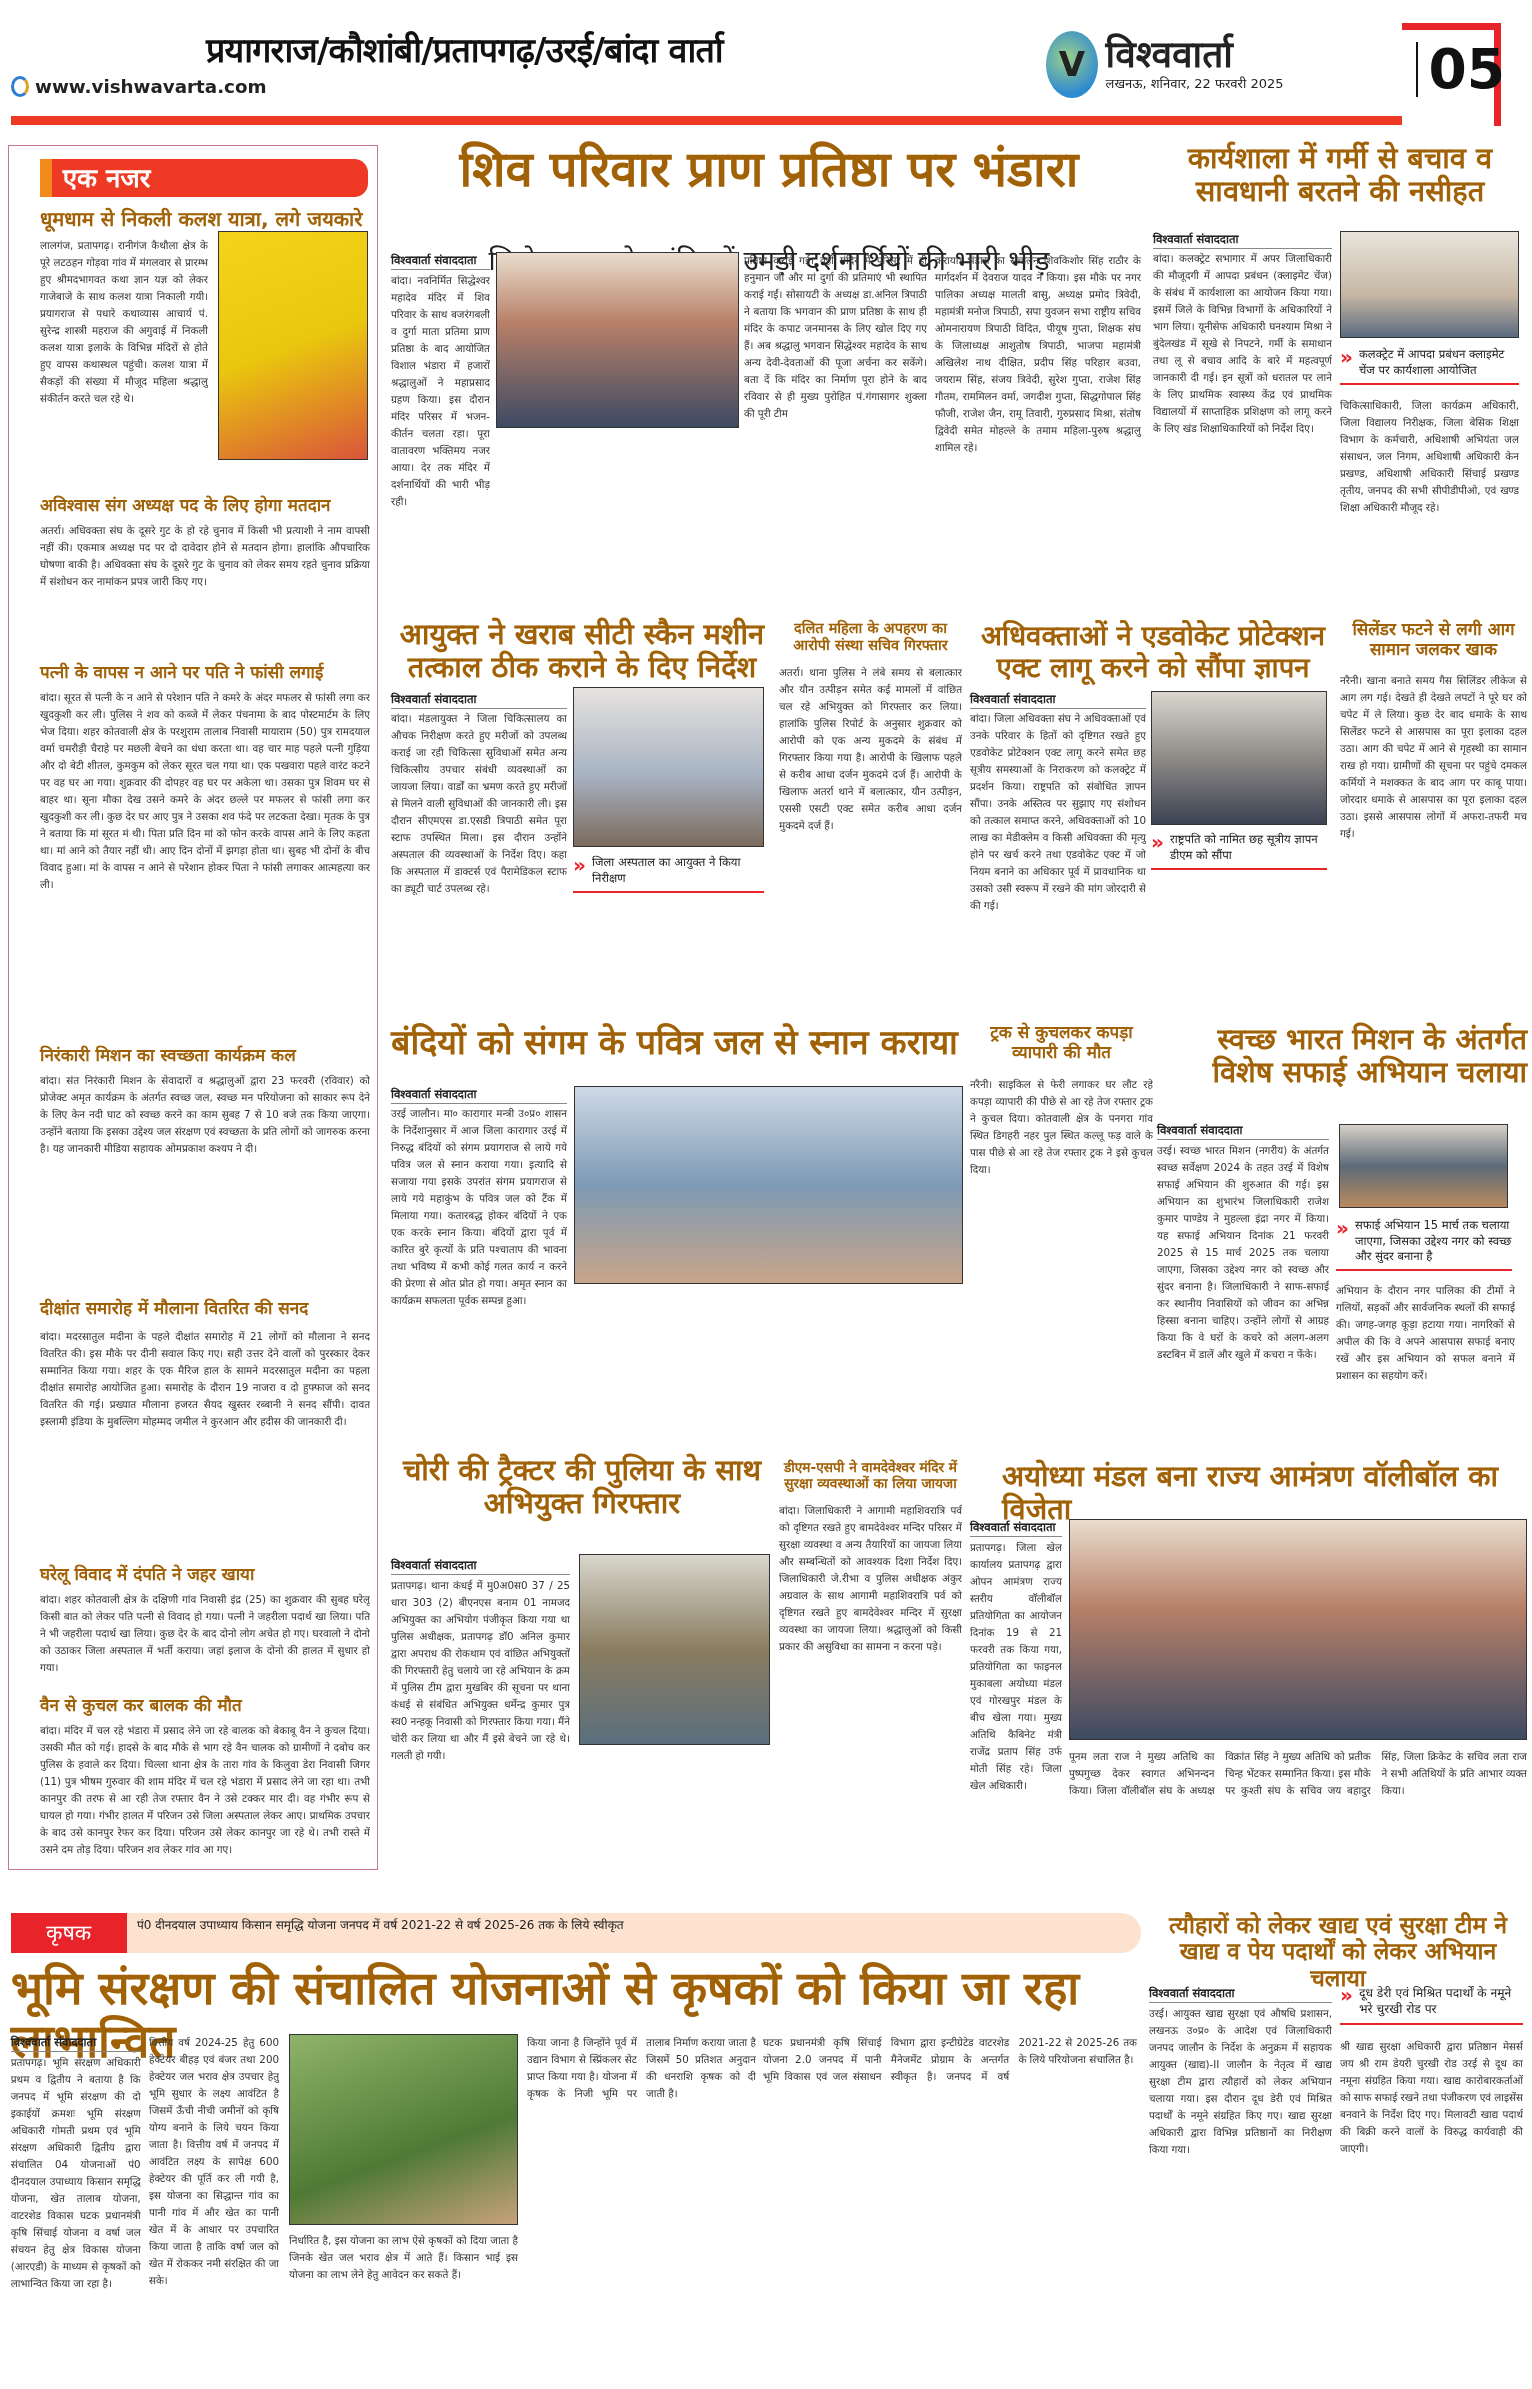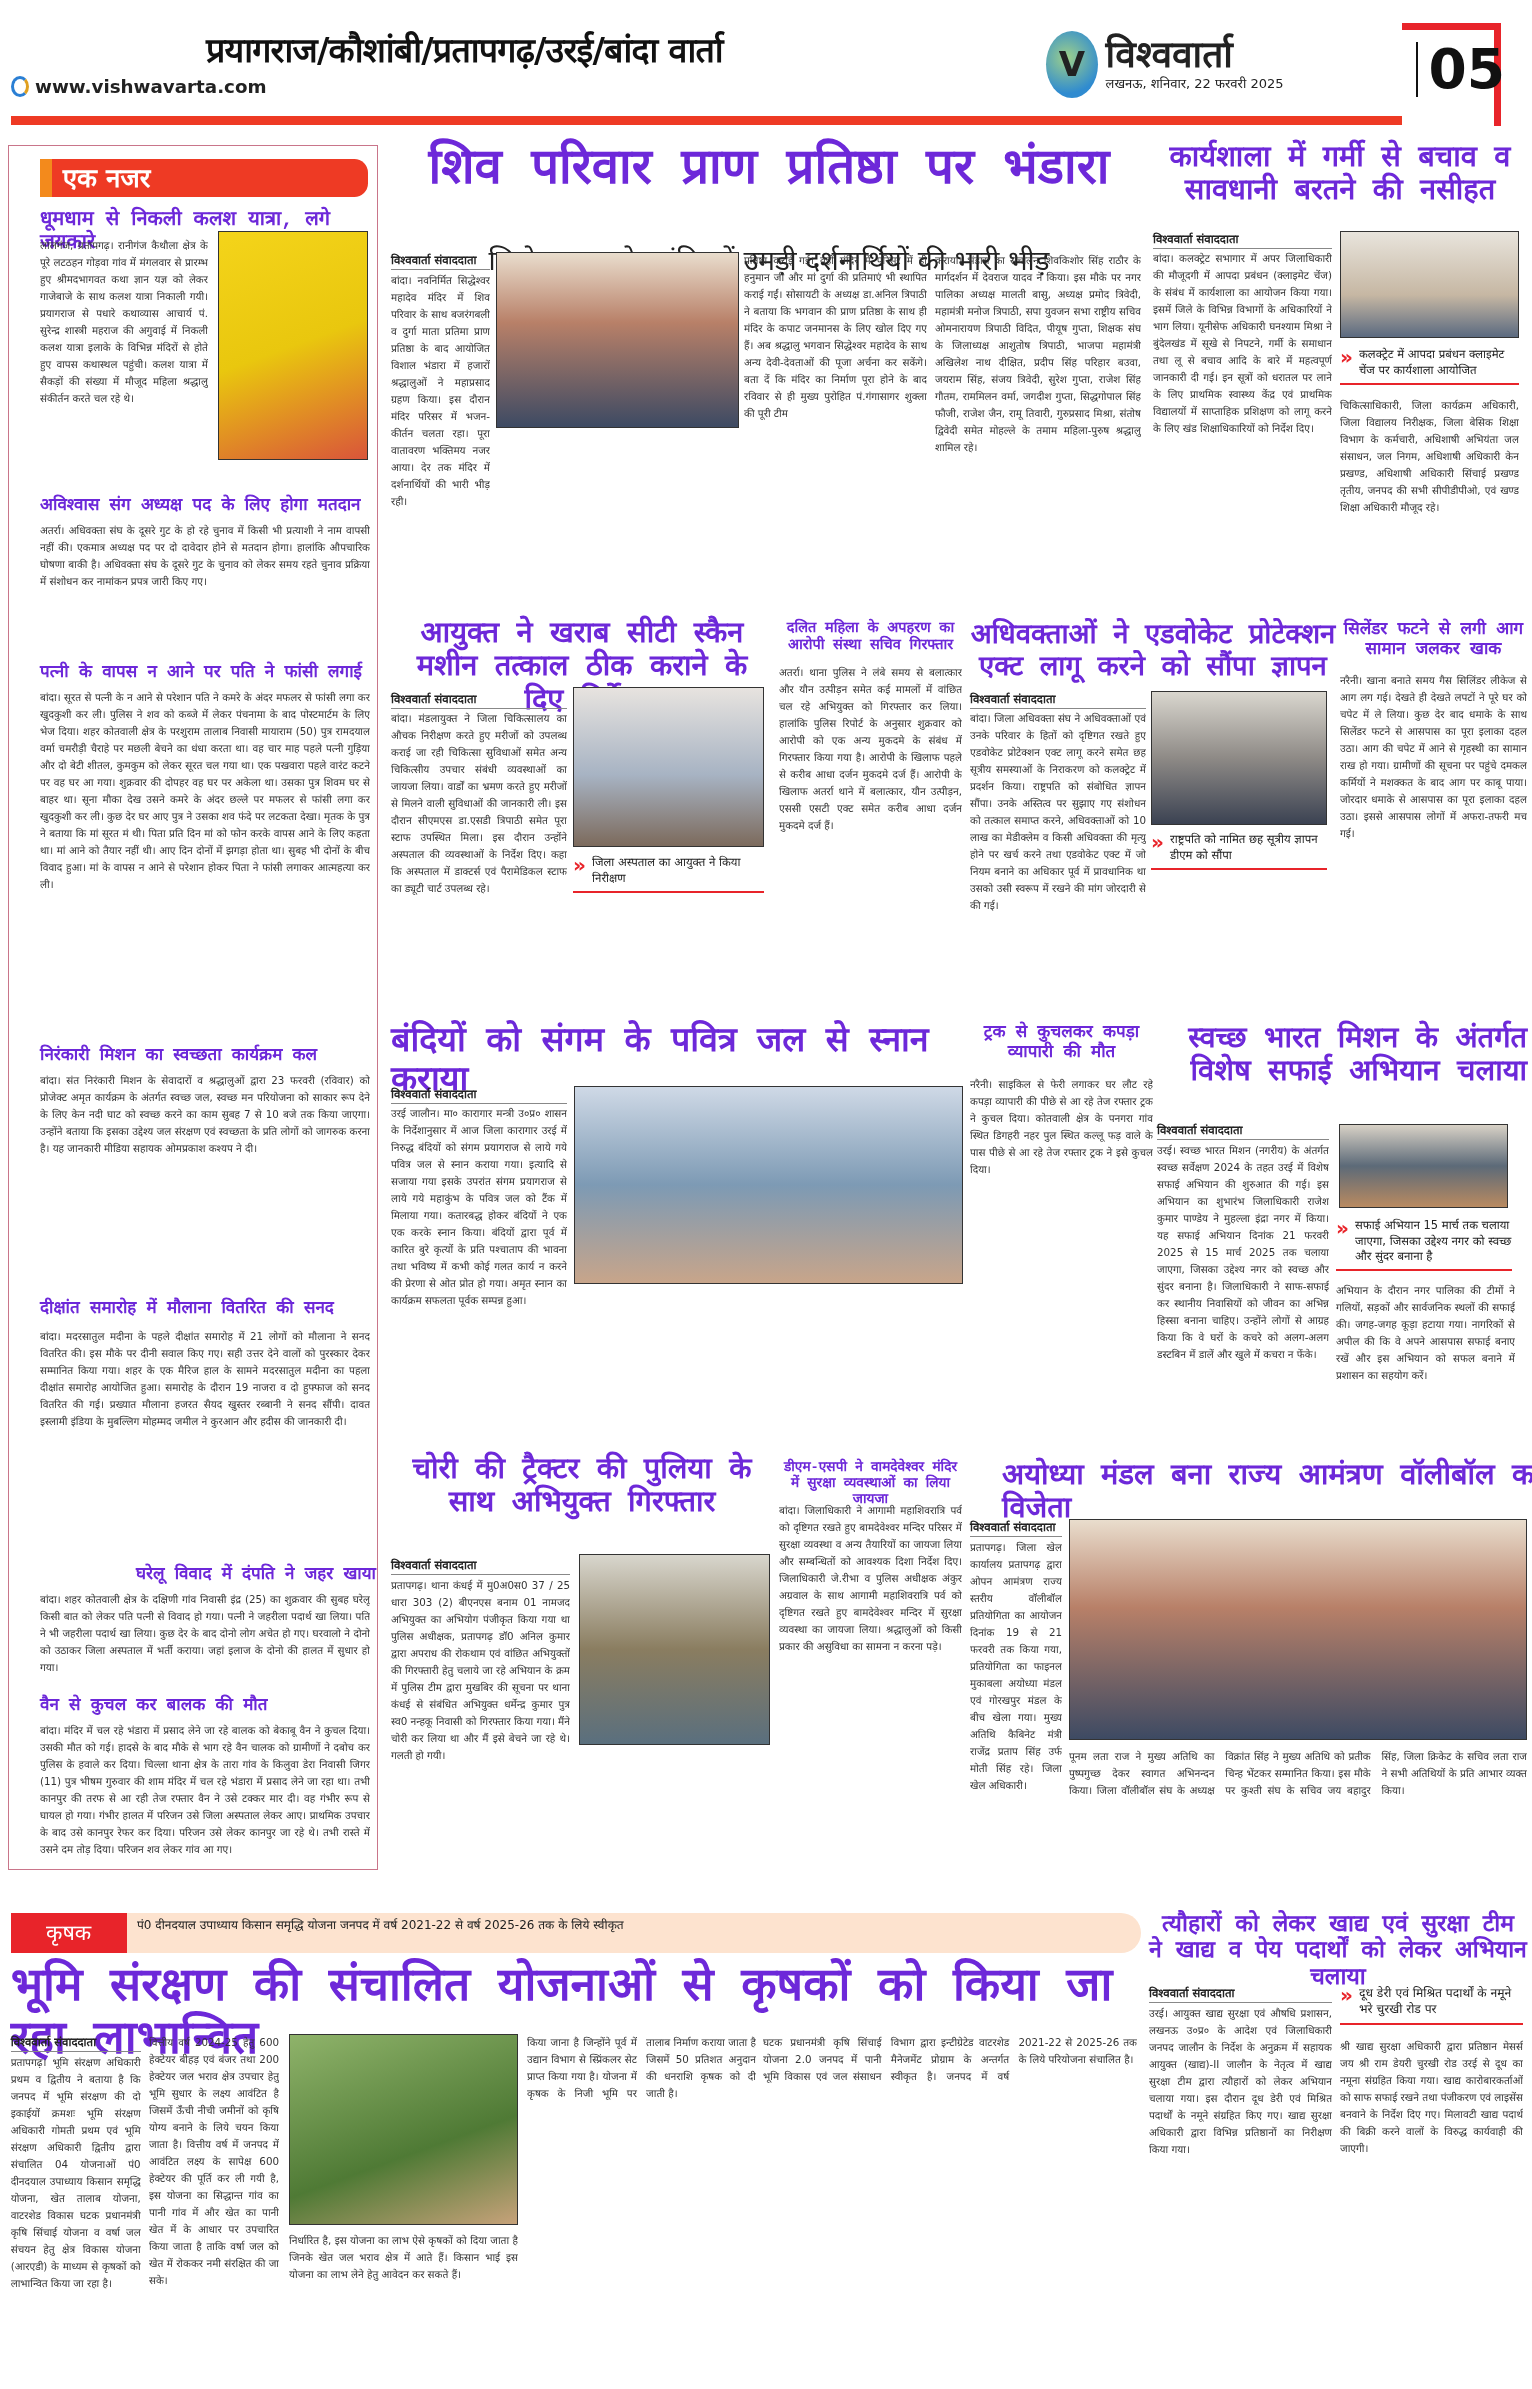--- a/index.html
+++ b/index.html
@@ -10,21 +10,21 @@
   .ie-icon { width: 18.3px; height: 21.4px; border-radius: 50%; border: 3.8px solid #2a7fd4; border-right-color: #e0a020; }
   .logo { left: 1046px; top: 30.5px; display: flex; align-items: center; gap: 7.6px; }
   .logo-globe { width: 52px; height: 67px; border-radius: 50%; background: radial-gradient(circle at 40% 40%, #9ed08a, #2f8bd0 70%); display: flex; align-items: center; justify-content: center; font-size: 34px; font-weight: bold; color: #222; }
   .logo-name { font-size: 37px; font-weight: bold; color: #222; line-height: 1; }
   .logo-date { font-size: 13px; color: #222; margin-top: 1px; }
   .page-no { left: 1402px; top: 23px; width: 99px; height: 103px; border-top: 7.6px solid #e8242a; border-right: 7.6px solid #e8242a; }
   .page-no span { position: absolute; left: 13.7px; top: 12.2px; font-size: 55px; font-weight: bold; color: #111; border-left: 2.3px solid #111; padding-left: 10.7px; line-height: 1; }
   .redbar { left: 10.7px; top: 116px; width: 1391px; height: 9.2px; background: #ee3a24; }
   .left-box { left: 7.6px; top: 145px; width: 370px; height: 1725px; border: 1.5px solid #c9758a; border-top: 0.8px solid #c9758a; }
   .ek-najar { left: 40px; top: 159px; width: 328px; height: 38px; background: #ee3a24; border-radius: 0 13.7px 13.7px 0; border-left: 12.2px solid #f38a1c; color: #fff; font-size: 26px; font-weight: bold; padding-left: 10.7px; line-height: 38px; }
-  .hl { font-weight: bold; color: #6d28d9; line-height: 1.15; font-family: Liberation Mono, monospace; }
+  .hl { font-weight: bold; color: #a16207; line-height: 1.15; }
   .body { font-size: 10.3px; line-height: 17px; color: #333; text-align: justify; overflow: hidden; }
   .byline { font-size: 11.5px; font-weight: bold; color: #222; border-bottom: 1.5px solid #888; padding-bottom: 2.3px; }
   .photo { background: linear-gradient(135deg, #b9a58e, #6e7f8f 55%, #d2c2a8); border: 0.8px solid #333; }
   .photo.yellow { background: linear-gradient(160deg, #f4d41a, #e9c70e 50%, #d9553a); }
   .photo.green { background: linear-gradient(160deg, #8fb36a, #4f7a35 60%, #c7a27a); }
   .photo.crowd { background: linear-gradient(180deg, #e9ddcd, #b88068 40%, #3d4a63); }
   .pull { font-size: 13.7px; color: #222; line-height: 1.35; border-bottom: 2.3px solid #e8242a; padding-bottom: 4.6px; display: flex; gap: 6.1px; }
   .pull .chev { color: #e8242a; font-weight: bold; font-size: 20px; line-height: 1; }
   .krishak-band { left: 10.7px; top: 1913px; width: 1130px; height: 40px; background: #fde3cf; border-radius: 0 20px 20px 0; }
   .krishak-tag { left: 10.7px; top: 1913px; width: 116px; height: 40px; background: #e8242a; color: #fff; font-size: 21.4px; text-align: center; line-height: 40px; }
@@ -65,21 +65,21 @@
 
 <div class="abs hl" style="left:40px;top:663px;width:336px;font-size:17px;">पत्नी के वापस न आने पर पति ने फांसी लगाई</div>
 <div class="abs body" style="left:40px;top:689px;width:330px;height:351px;">बांदा। सूरत से पत्नी के न आने से परेशान पति ने कमरे के अंदर मफलर से फांसी लगा कर खुदकुशी कर ली। पुलिस ने शव को कब्जे में लेकर पंचनामा के बाद पोस्टमार्टम के लिए भेज दिया। शहर कोतवाली क्षेत्र के परशुराम तालाब निवासी मायाराम (50) पुत्र रामदयाल वर्मा चमरौड़ी चैराहे पर मछली बेचने का धंधा करता था। वह चार माह पहले पत्नी गुड़िया और दो बेटी शीतल, कुमकुम को लेकर सूरत चल गया था। एक पखवारा पहले वारंट कटने पर वह घर आ गया। शुक्रवार की दोपहर वह घर पर अकेला था। उसका पुत्र शिवम घर से बाहर था। सूना मौका देख उसने कमरे के अंदर छल्ले पर मफलर से फांसी लगा कर खुदकुशी कर ली। कुछ देर घर आए पुत्र ने उसका शव फंदे पर लटकता देखा। मृतक के पुत्र ने बताया कि मां सूरत मं थी। पिता प्रति दिन मां को फोन करके वापस आने के लिए कहता था। मां आने को तैयार नहीं थी। आए दिन दोनों में झगड़ा होता था। सुबह भी दोनों के बीच विवाद हुआ। मां के वापस न आने से परेशान होकर पिता ने फांसी लगाकर आत्महत्या कर ली।</div>
 
 <div class="abs hl" style="left:40px;top:1046px;width:336px;font-size:17px;">निरंकारी मिशन का स्वच्छता कार्यक्रम कल</div>
 <div class="abs body" style="left:40px;top:1072px;width:330px;height:214px;">बांदा। संत निरंकारी मिशन के सेवादारों व श्रद्धालुओं द्वारा 23 फरवरी (रविवार) को प्रोजेक्ट अमृत कार्यक्रम के अंतर्गत स्वच्छ जल, स्वच्छ मन परियोजना को साकार रूप देने के लिए केन नदी घाट को स्वच्छ करने का काम सुबह 7 से 10 बजे तक किया जाएगा। उन्होंने बताया कि इसका उद्देश्य जल संरक्षण एवं स्वच्छता के प्रति लोगों को जागरुक करना है। यह जानकारी मीडिया सहायक ओमप्रकाश कश्यप ने दी।</div>
 
 <div class="abs hl" style="left:40px;top:1299px;width:336px;font-size:17px;">दीक्षांत समारोह में मौलाना वितरित की सनद</div>
 <div class="abs body" style="left:40px;top:1328px;width:330px;height:221px;">बांदा। मदरसातुल मदीना के पहले दीक्षांत समारोह में 21 लोगों को मौलाना ने सनद वितरित की। इस मौके पर दीनी सवाल किए गए। सही उत्तर देने वालों को पुरस्कार देकर सम्मानित किया गया। शहर के एक मैरिज हाल के सामने मदरसातुल मदीना का पहला दीक्षांत समारोह आयोजित हुआ। समारोह के दौरान 19 नाजरा व दो हुफ्फाज को सनद वितरित की गई। प्रख्यात मौलाना हजरत सैयद खुस्तर रब्बानी ने सनद सौंपी। दावत इस्लामी इंडिया के मुबल्लिग मोहम्मद जमील ने कुरआन और हदीस की जानकारी दी।</div>
 
-<div class="abs hl" style="left:40px;top:1565px;width:336px;font-size:17px;text-align:right;">घरेलू विवाद में दंपति ने जहर खाया</div>
+<div class="abs hl" style="left:40px;top:1565px;width:336px;font-size:17px;">घरेलू विवाद में दंपति ने जहर खाया</div>
 <div class="abs body" style="left:40px;top:1591px;width:330px;height:99px;">बांदा। शहर कोतवाली क्षेत्र के दक्षिणी गांव निवासी इंद्र (25) का शुक्रवार की सुबह घरेलू किसी बात को लेकर पति पत्नी से विवाद हो गया। पत्नी ने जहरीला पदार्थ खा लिया। पति ने भी जहरीला पदार्थ खा लिया। कुछ देर के बाद दोनो लोग अचेत हो गए। घरवालो ने दोनो को उठाकर जिला अस्पताल में भर्ती कराया। जहां इलाज के दोनो की हालत में सुधार हो गया।</div>
 
 <div class="abs hl" style="left:40px;top:1696px;width:336px;font-size:17px;">वैन से कुचल कर बालक की मौत</div>
 <div class="abs body" style="left:40px;top:1722px;width:330px;height:145px;">बांदा। मंदिर में चल रहे भंडारा में प्रसाद लेने जा रहे बालक को बेकाबू वैन ने कुचल दिया। उसकी मौत को गई। हादसे के बाद मौके से भाग रहे वैन चालक को ग्रामीणों ने दबोच कर पुलिस के हवाले कर दिया। चिल्ला थाना क्षेत्र के तारा गांव के किलुवा डेरा निवासी जिगर (11) पुत्र भीषम गुरुवार की शाम मंदिर में चल रहे भंडारा में प्रसाद लेने जा रहा था। तभी कानपुर की तरफ से आ रही तेज रफ्तार वैन ने उसे टक्कर मार दी। वह गंभीर रूप से घायल हो गया। गंभीर हालत में परिजन उसे जिला अस्पताल लेकर आए। प्राथमिक उपचार के बाद उसे कानपुर रेफर कर दिया। परिजन उसे लेकर कानपुर जा रहे थे। तभी रास्ते में उसने दम तोड़ दिया। परिजन शव लेकर गांव आ गए।</div>
 
 <div class="abs hl" style="left:391px;top:142px;width:756px;font-size:49px;text-align:center;">शिव परिवार प्राण प्रतिष्ठा पर भंडारा</div>
 <div class="abs" style="left:391px;top:205px;width:756px;font-size:27.5px;text-align:center;color:#222;margin-top:36px;">सिद्धेश्वर महादेव मंदिर में उमड़ी दर्शनार्थियों की भारी भीड़</div>
 <div class="abs byline" style="left:391px;top:252px;width:99px;">विश्ववार्ता संवाददाता</div>
 <div class="abs body" style="left:391px;top:272px;width:99px;height:336px;">बांदा। नवनिर्मित सिद्धेश्वर महादेव मंदिर में शिव परिवार के साथ बजरंगबली व दुर्गा माता प्रतिमा प्राण प्रतिष्ठा के बाद आयोजित विशाल भंडारा में हजारों श्रद्धालुओं ने महाप्रसाद ग्रहण किया। इस दौरान मंदिर परिसर में भजन-कीर्तन चलता रहा। पूरा वातावरण भक्तिमय नजर आया। देर तक मंदिर में दर्शनार्थियों की भारी भीड़ रही।</div>
 <div class="abs photo crowd" style="left:496px;top:252px;width:243px;height:176px;"></div>

